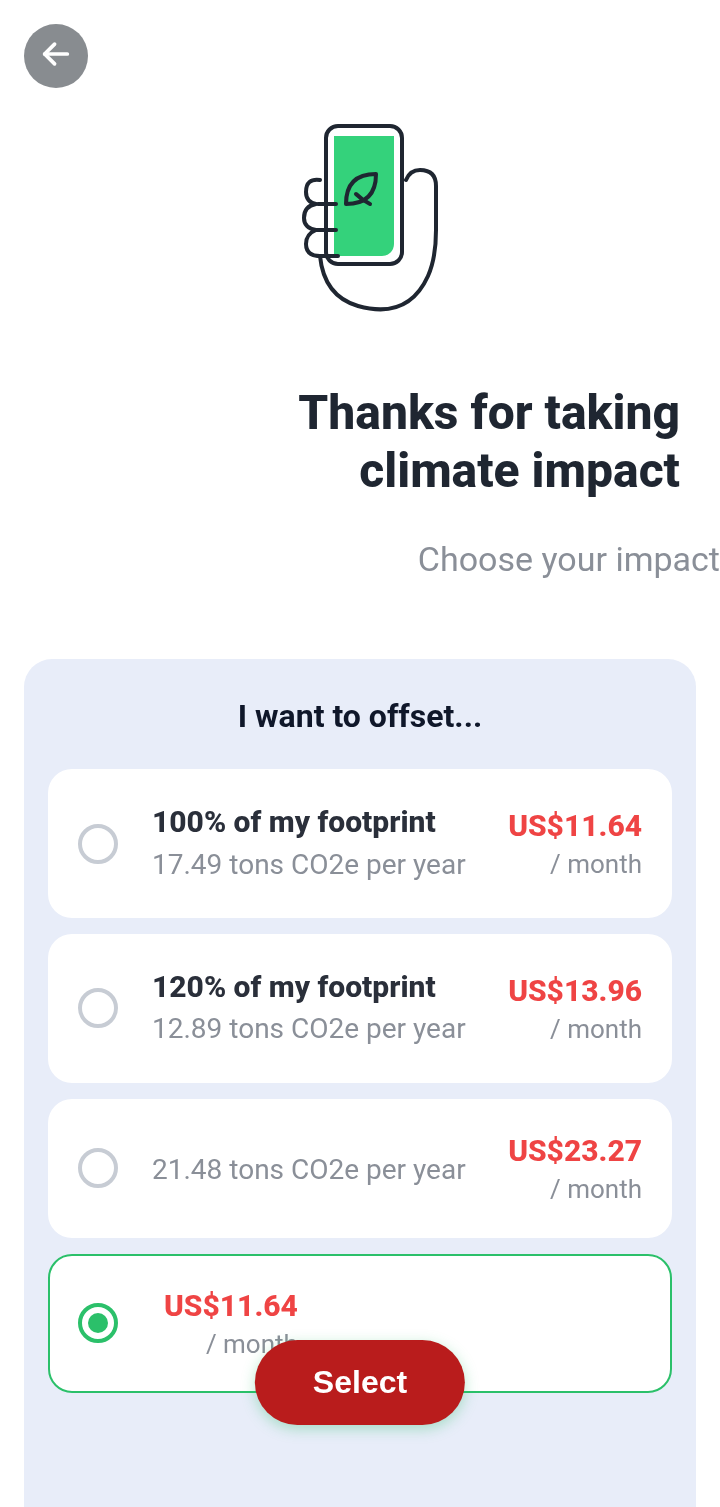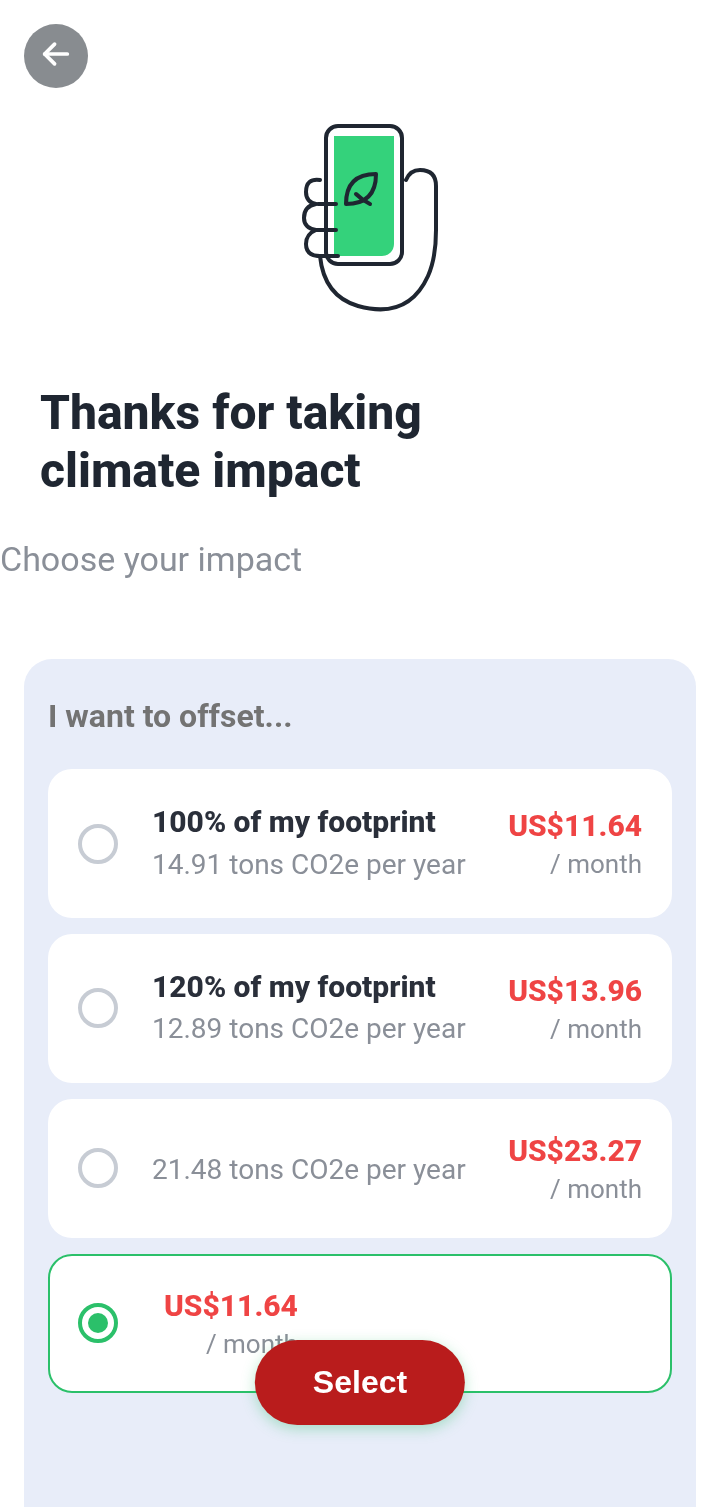--- a/index.html
+++ b/index.html
@@ -8,21 +8,21 @@
     position: absolute;
     top: 24px; left: 24px;
     width: 64px; height: 64px;
     border-radius: 50%;
     background: #888c90;
     display: flex; align-items: center; justify-content: center;
     cursor: pointer;
   }
   .hero {
     padding-top: 120px;
-    text-align: left;
+    text-align: right;
   }
   .hero-illustration {
     margin: 0 auto 20px auto;
     width: 200px;
   }
   .hero-title {
     font-size: 48px;
     font-weight: 800;
     color: #1f2631;
     line-height: 1.2;
@@ -33,23 +33,24 @@
     font-size: 34px;
     color: #8a8f98;
   }
   .card {
     margin: 80px 24px 0 24px;
     background: #e8edf9;
     border-radius: 28px;
     padding: 38px 24px 160px 24px;
   }
   .card-title {
+    text-align: center;
     font-size: 32px;
     font-weight: 700;
-    color: #737373;
+    color: #0f172a;
     margin-bottom: 34px;
   }
   .option {
     background: #fff;
     border-radius: 24px;
     padding: 32px 28px;
     display: flex;
     align-items: center;
     margin-bottom: 16px;
     border: 2px solid transparent;
@@ -140,21 +141,21 @@
   <div class="hero-sub">Choose your impact</div>
 </div>
 
 <div class="card">
   <div class="card-title">I want to offset...</div>
   <div id="options">
       <div class="option">
         <div class="radio"></div>
         <div class="opt-main">
           <div class="opt-title">100% of my footprint</div>
-          <div class="opt-sub">14.91 tons CO2e per year</div>
+          <div class="opt-sub">17.49 tons CO2e per year</div>
         </div>
         <div class="opt-price">
           <div class="amt">US$11.64</div>
           <div class="per">/ month</div>
         </div>
       </div>
       <div class="option">
         <div class="radio"></div>
         <div class="opt-main">
           <div class="opt-title">120% of my footprint</div>

